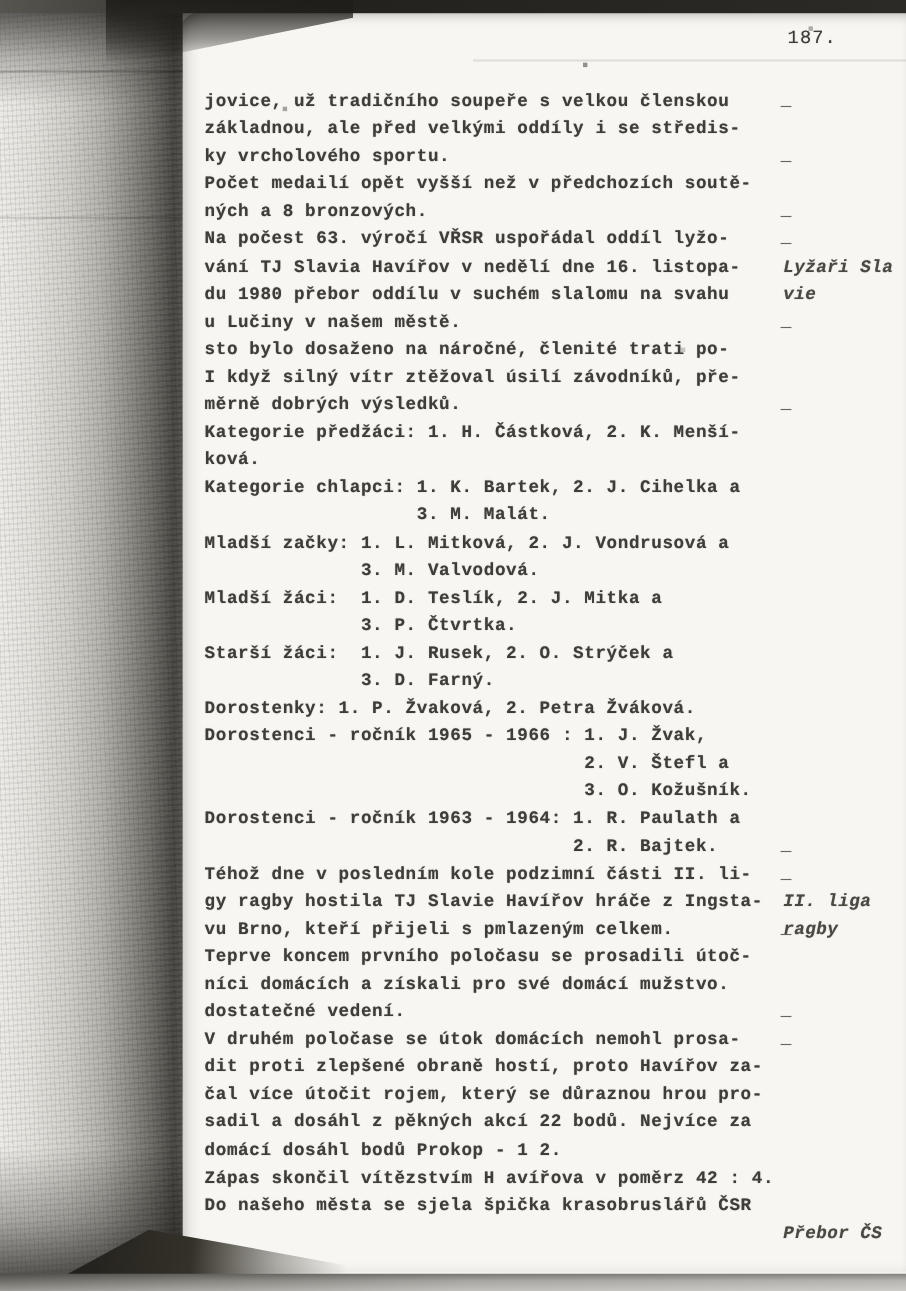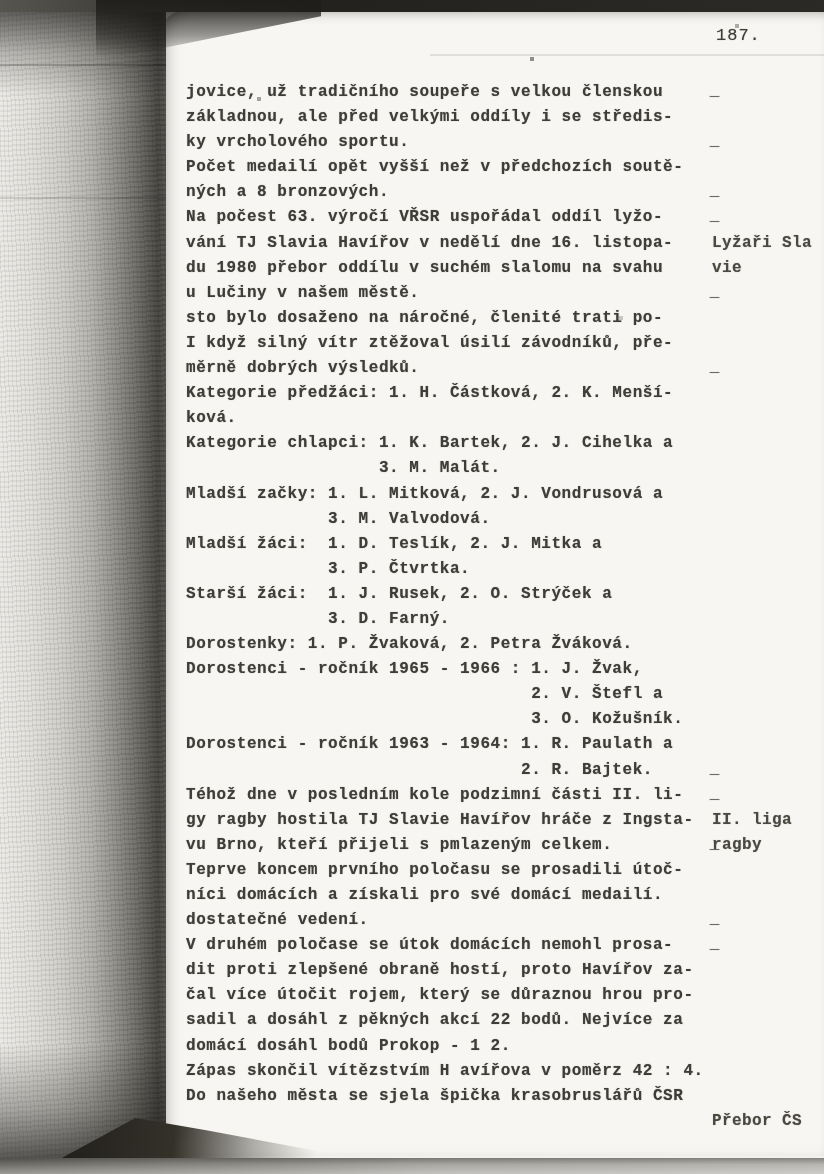--- a/index.html
+++ b/index.html
@@ -66,21 +66,21 @@
   .lines{position:absolute;left:186px;top:80px;width:536px;}
   .line{
     position:relative;height:25.1px;line-height:25.1px;white-space:pre;
     font-size:16px;font-weight:bold;letter-spacing:0.55px;color:var(--ink,#3f3d38);
     text-shadow:0 0 1px rgba(63,61,56,0.55);
   }
   .line .mark{position:absolute;right:2px;bottom:1px;color:rgba(63,61,56,0.8);}
   .margin-notes{position:absolute;left:712px;top:0;width:112px;}
   .note{position:absolute;left:0;white-space:pre;
     font-size:16px;font-weight:bold;letter-spacing:0.4px;color:#4a4841;
-    line-height:25.1px;text-shadow:0 0 1px rgba(74,72,65,0.5);}
+    line-height:25.1px;text-shadow:0 0 1px rgba(74,72,65,0.5);font-style:italic;}
 </style>
 </head>
 <body>
 
 <div class="scan">
   <div class="page"></div>
   <div class="binding"></div>
   <div class="crease c1"></div>
   <div class="crease c2"></div>
   <div class="top-strip"></div>
@@ -117,21 +117,21 @@
       <div class="line"><span>Dorostenky: 1. P. Žvaková, 2. Petra Žváková.</span></div>
       <div class="line"><span>Dorostenci - ročník 1965 - 1966 : 1. J. Žvak,</span></div>
       <div class="line"><span>                                  2. V. Štefl a</span></div>
       <div class="line"><span>                                  3. O. Kožušník.</span></div>
       <div class="line"><span>Dorostenci - ročník 1963 - 1964: 1. R. Paulath a</span></div>
       <div class="line"><span>                                 2. R. Bajtek.</span><span class="mark">_</span></div>
       <div class="line"><span>Téhož dne v posledním kole podzimní části II. li-</span><span class="mark">_</span></div>
       <div class="line"><span>gy ragby hostila TJ Slavie Havířov hráče z Ingsta-</span></div>
       <div class="line"><span>vu Brno, kteří přijeli s pmlazeným celkem.</span><span class="mark">_</span></div>
       <div class="line"><span>Teprve koncem prvního poločasu se prosadili útoč-</span></div>
-      <div class="line"><span>níci domácích a získali pro své domácí medailí.</span></div>
+      <div class="line"><span>níci domácích a získali pro své domácí mužstvo.</span></div>
       <div class="line"><span>dostatečné vedení.</span><span class="mark">_</span></div>
       <div class="line"><span>V druhém poločase se útok domácích nemohl prosa-</span><span class="mark">_</span></div>
       <div class="line"><span>dit proti zlepšené obraně hostí, proto Havířov za-</span></div>
       <div class="line"><span>čal více útočit rojem, který se důraznou hrou pro-</span></div>
       <div class="line"><span>sadil a dosáhl z pěkných akcí 22 bodů. Nejvíce za</span></div>
       <div class="line"><span>domácí dosáhl bodů Prokop - 1 2.</span></div>
       <div class="line"><span>Zápas skončil vítězstvím H avířova v poměrz 42 : 4.</span></div>
       <div class="line"><span>Do našeho města se sjela špička krasobruslářů ČSR</span></div>
     </div>
   <div class="margin-notes">

